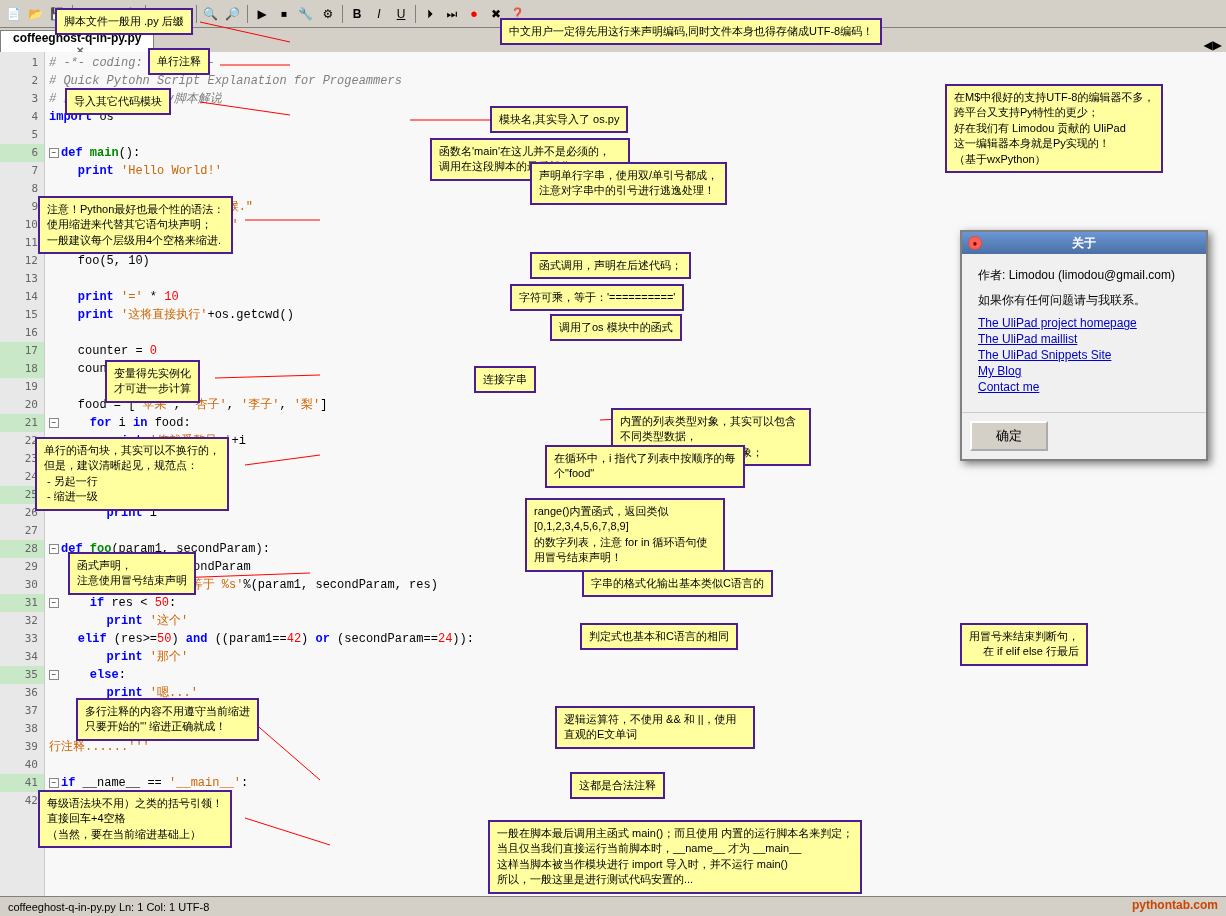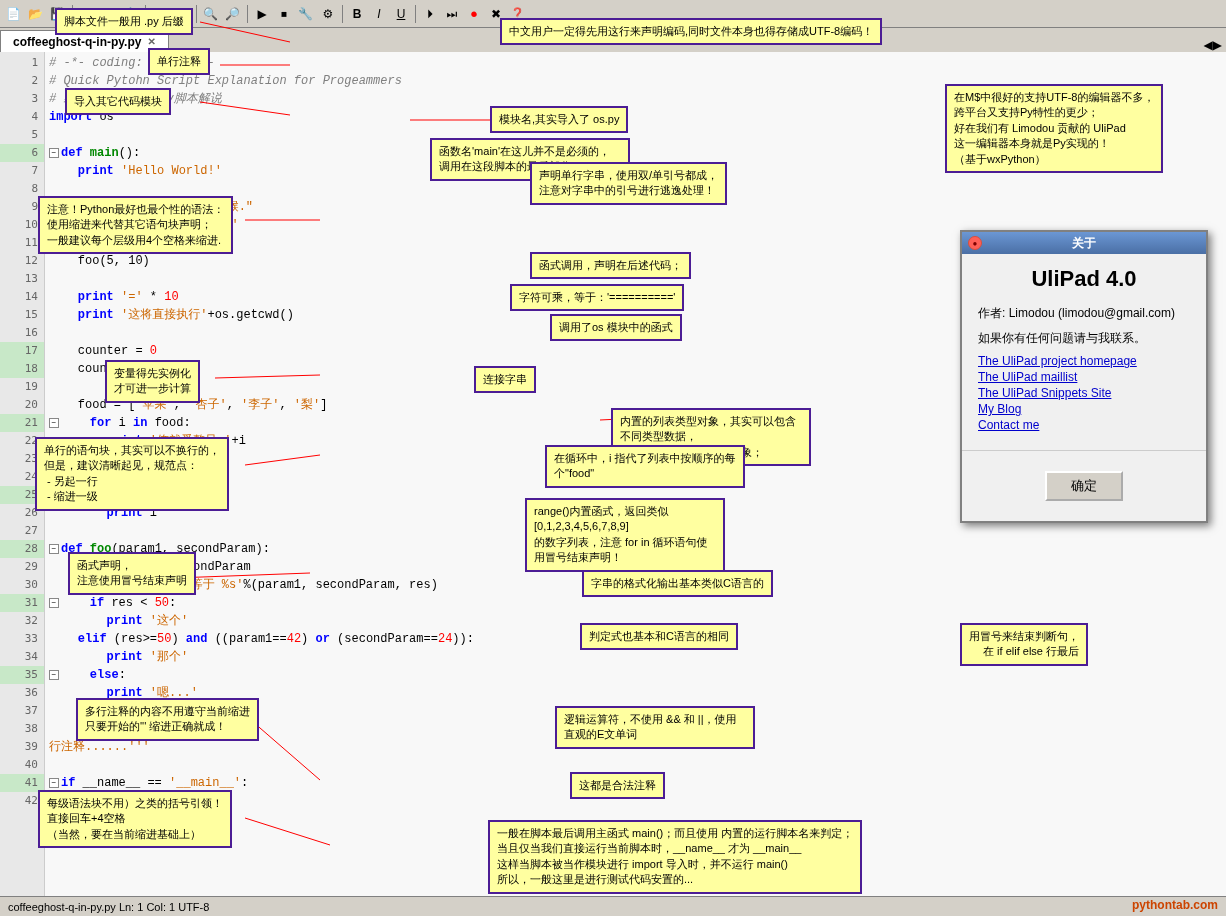--- a/index.html
+++ b/index.html
@@ -57,20 +57,21 @@
       padding: 0 12px;
       background: #e8e4dc;
       border: 1px solid #808080;
       border-bottom: none;
       display: flex;
       align-items: center;
       font-size: 12px;
       cursor: pointer;
       color: #000;
       position: relative;
+      flex-direction: column;
     }
     .tab.active {
       background: #ffffff;
       font-weight: bold;
     }
     .tab-close {
       margin-left: 6px;
       font-size: 10px;
       color: #666;
     }
@@ -216,22 +217,21 @@
     .dialog-link {
       color: #0000cc;
       text-decoration: underline;
       cursor: pointer;
       font-size: 12px;
       display: block;
       margin: 2px 0;
     }
     .dialog-footer {
       display: flex;
-      justify-content: center;
-      padding: 20px;
+      padding: 8px;
       border-top: 1px solid #ccc;
       margin-top: 4px;
     }
     .dialog-ok-btn {
       padding: 4px 24px;
       background: #d4d0c8;
       border: 2px outset #ffffff;
       cursor: pointer;
       font-size: 13px;
     }
@@ -581,21 +581,20 @@
   中文用户一定得先用这行来声明编码,同时文件本身也得存储成UTF-8编码！
 </div>
 
 <div class="about-dialog">
   <div class="dialog-titlebar">
     <div class="dialog-close-btn">●</div>
     <span>关于</span>
     <span style="width:14px;"></span>
   </div>
   <div class="dialog-body">
-    <div class="dialog-appname">UliPad 4.0</div>
     <div class="dialog-info">
       <span>作者:</span>
       <span>Limodou (limodou@gmail.com)</span>
     </div>
     <div class="dialog-info" style="margin: 6px 0;">如果你有任何问题请与我联系。</div>
     <a class="dialog-link">The UliPad project homepage</a>
     <a class="dialog-link">The UliPad maillist</a>
     <a class="dialog-link">The UliPad Snippets Site</a>
     <a class="dialog-link">My Blog</a>
     <a class="dialog-link">Contact me</a>

